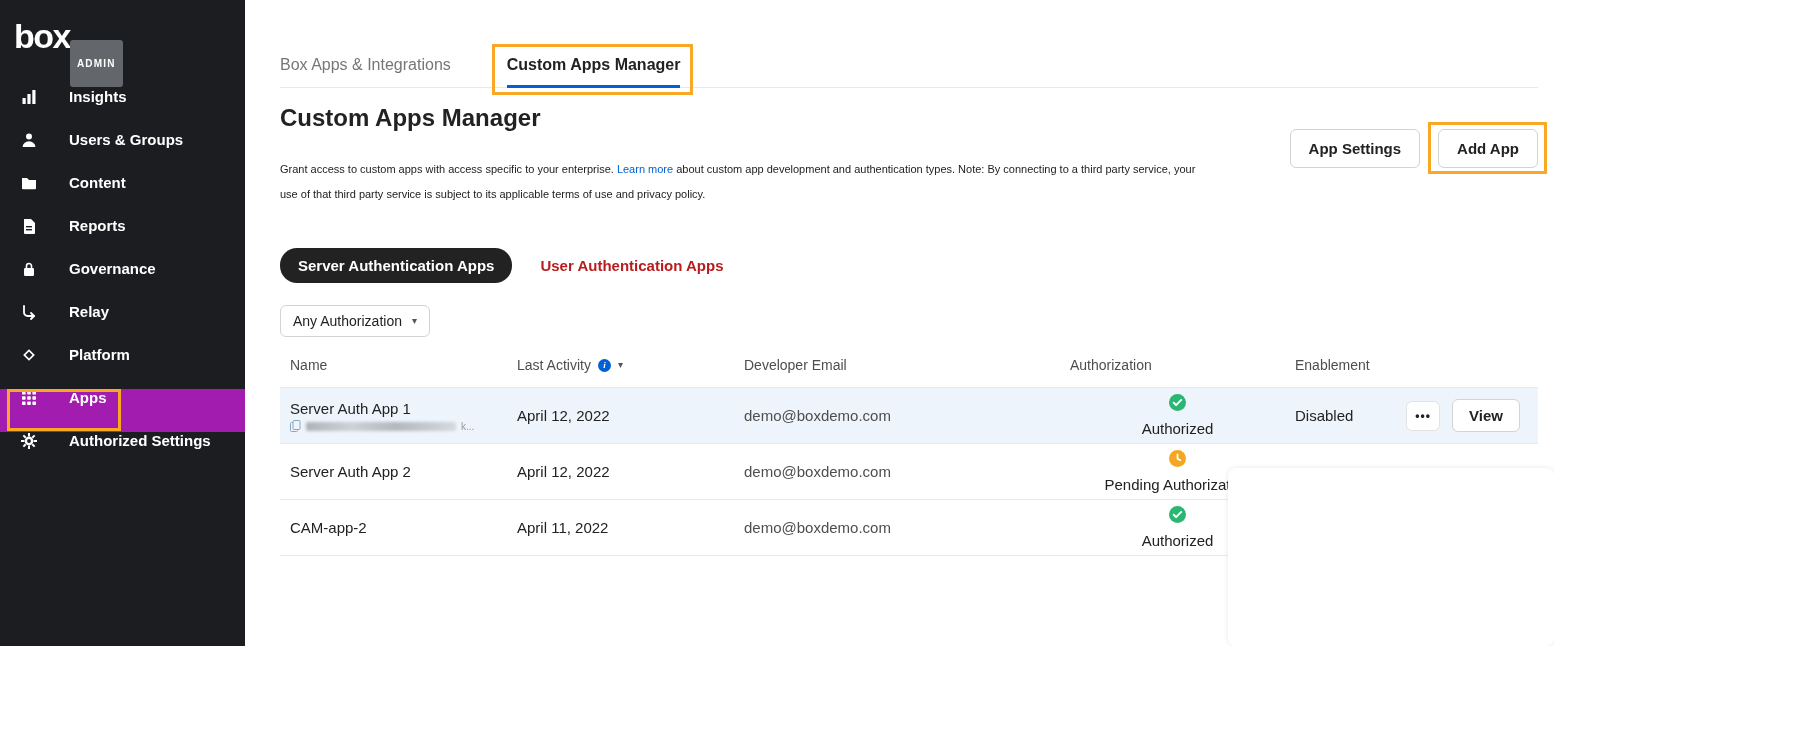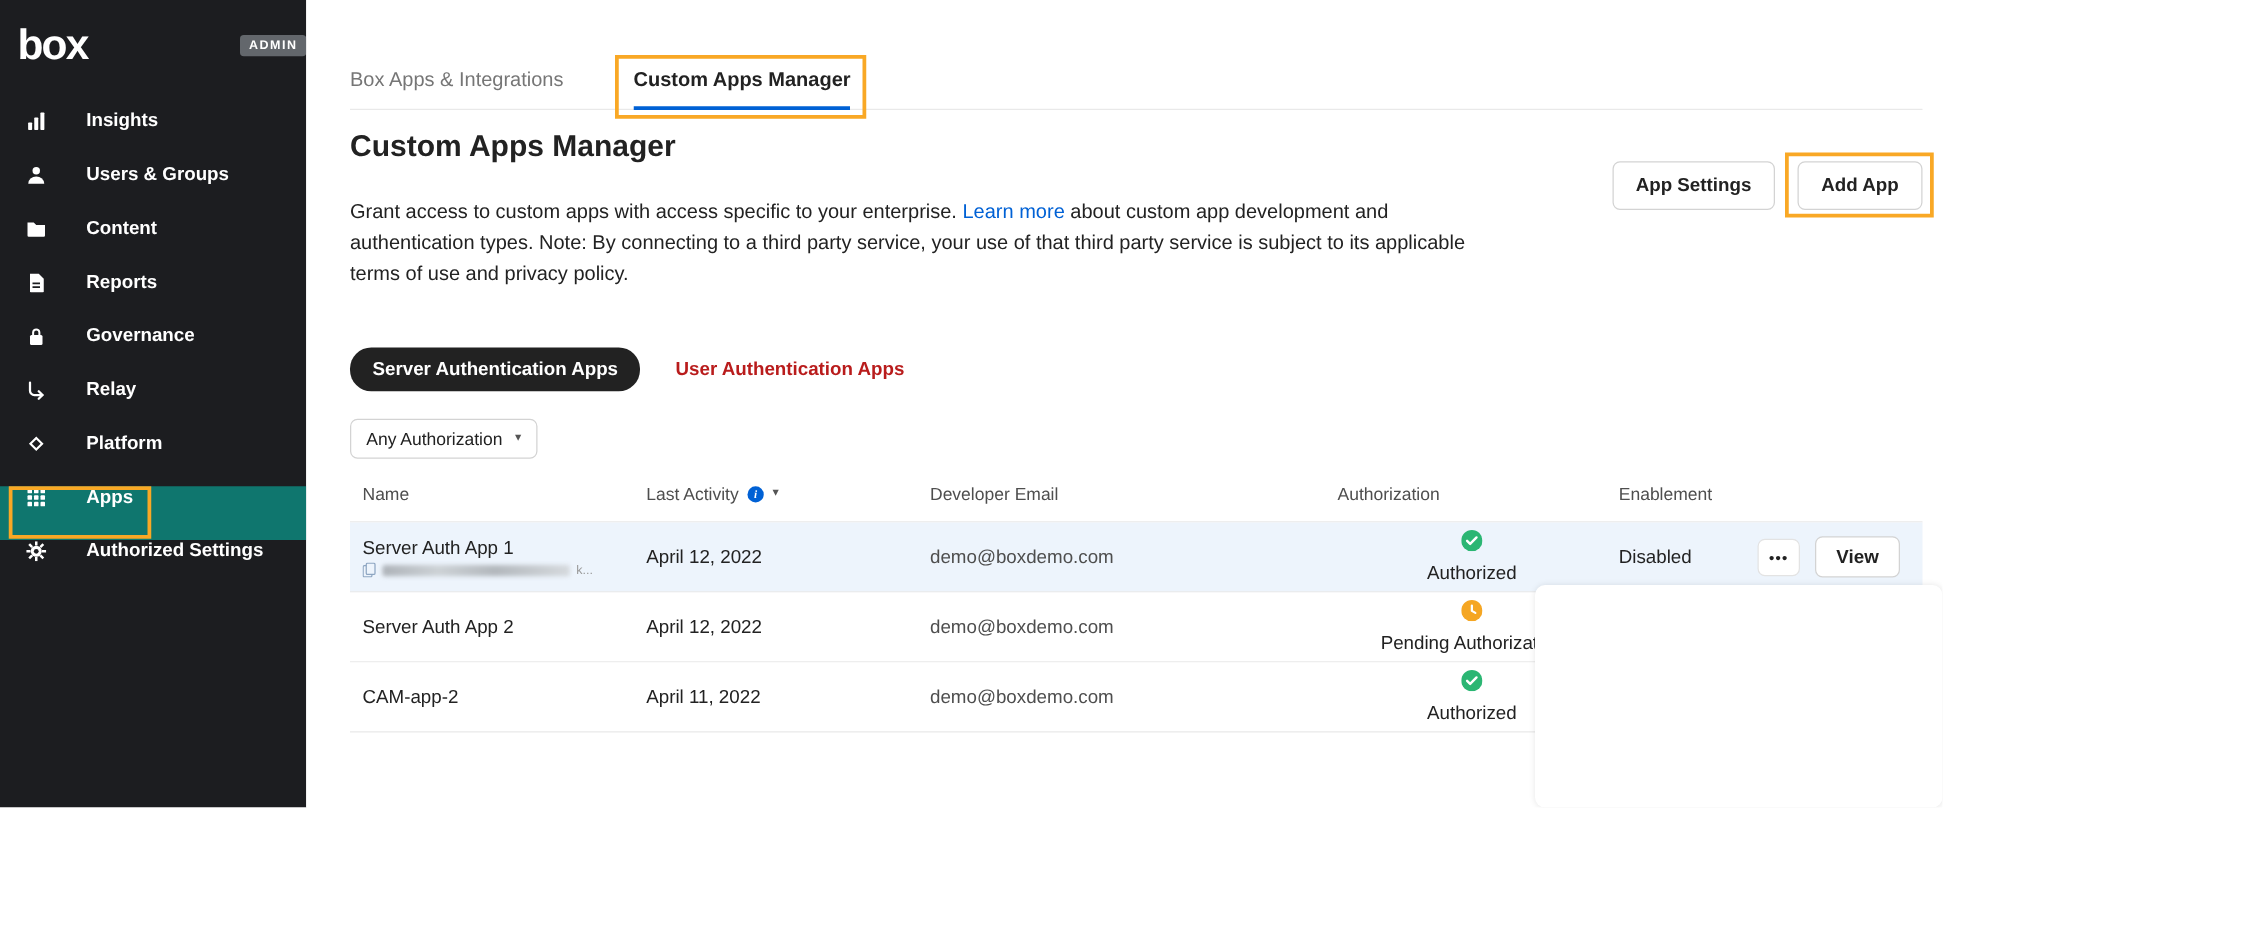--- a/index.html
+++ b/index.html
@@ -10,26 +10,26 @@
     --pending-orange:#F5A623;
     --sidebar-bg:#1C1D20;
     --selected-row-bg:#EDF4FC;
   }
   *{box-sizing:border-box;}
   body{margin:0;width:1800px;height:742px;background:#fff;font-family:"Liberation Sans",sans-serif;position:relative;}
   .canvas{position:relative;width:1554px;height:646px;background:#fff;overflow:hidden;}
 
   
   .sidebar{position:absolute;left:0;top:0;width:245px;height:646px;background:var(--sidebar-bg);color:#fff;}
-  .logo-row{display:flex;align-items:flex-start;gap:0;padding:18px 0 0 14px;height:68px;justify-content:space-between;}
+  .logo-row{display:flex;align-items:flex-start;gap:0;padding:18px 0 0 14px;height:68px;}
   .logo{font-size:34px;font-weight:bold;letter-spacing:-1.5px;line-height:36px;color:#fff;}
-  .admin-badge{margin-top:10px;background:#63676c;color:#fff;font-size:10px;font-weight:bold;letter-spacing:1.2px;padding:3px 7px;border-radius:3px;}
+  .admin-badge{margin-top:22px;background:#63676c;color:#fff;font-size:10px;font-weight:bold;letter-spacing:1.2px;padding:18px 7px;border-radius:3px;}
   .nav{margin-top:20px;}
   .nav-item{position:relative;display:flex;align-items:flex-start;gap:32px;height:43px;padding-left:20px;cursor:pointer;font-size:15px;font-weight:bold;color:#fff;}
-  .nav-item.active{background:#0f766e;}
+  .nav-item.active{background:#a21caf;}
   .nav-icon{width:17px;height:17px;display:flex;align-items:center;justify-content:center;flex:0 0 auto;}
   .annotation-ring{position:absolute;border:3px solid var(--annotation-orange);pointer-events:none;z-index:20;}
   .nav-item.active .annotation-ring{left:7px;top:0;width:114px;height:42px;}
 
   
   .main{position:absolute;left:245px;top:0;width:1309px;height:646px;padding:20px 16px 0 35px;background:#fff;}
   .topbar{display:flex;align-items:center;justify-content:space-between;}
   .search{width:562px;height:42px;background:#f2f3f4;border-radius:21px;display:flex;align-items:center;padding:0 16px;gap:11px;}
   .search input{border:none;background:transparent;outline:none;font-size:15px;color:#222;width:100%;font-family:inherit;}
   .search input::placeholder{color:#767676;}
@@ -38,21 +38,21 @@
   .help-circle{width:22px;height:22px;border-radius:50%;background:#6e7276;color:#fff;font-size:14px;font-weight:bold;display:flex;align-items:center;justify-content:center;}
 
   .tabs{display:flex;gap:56px;margin-top:36px;border-bottom:1px solid #e9e9e9;}
   .tab{position:relative;font-size:16px;color:#767676;padding-bottom:13px;cursor:pointer;}
   .tab.active{color:#222;font-weight:bold;}
   .tab.active::after{content:"";position:absolute;left:0;right:0;bottom:-1px;height:3px;background:var(--accent-blue);}
   .tab.active .annotation-ring{left:-15px;right:-13px;top:-12px;bottom:-8px;}
 
   .page-head{display:flex;justify-content:space-between;margin-top:16px;}
   h1{font-size:24px;margin:0 0 9px 0;color:#222;font-weight:bold;}
-  .desc{width:920px;font-size:16px;line-height:25px;color:#222;margin-top:25px;}
+  .desc{width:920px;font-size:11px;line-height:25px;color:#222;margin-top:25px;}
   .desc a{color:var(--accent-blue);text-decoration:none;cursor:pointer;}
   .actions{display:flex;gap:18px;margin-top:25px;align-items:flex-start;}
   .btn{position:relative;background:#fff;border:1px solid #d3d3d3;border-radius:6px;font-size:15px;font-weight:bold;color:#222;padding:10px 18px;cursor:pointer;font-family:inherit;white-space:nowrap;}
   .btn .annotation-ring{left:-11px;right:-10px;top:-8px;bottom:-7px;}
 
   .pills{display:flex;gap:28px;align-items:center;margin-top:30px;}
   .pill{font-size:15px;font-weight:bold;cursor:pointer;}
   .pill.active{background:#222;color:#fff;border-radius:17px;padding:9px 18px;}
   .pill.inactive{color:#b91c1c;}
 

